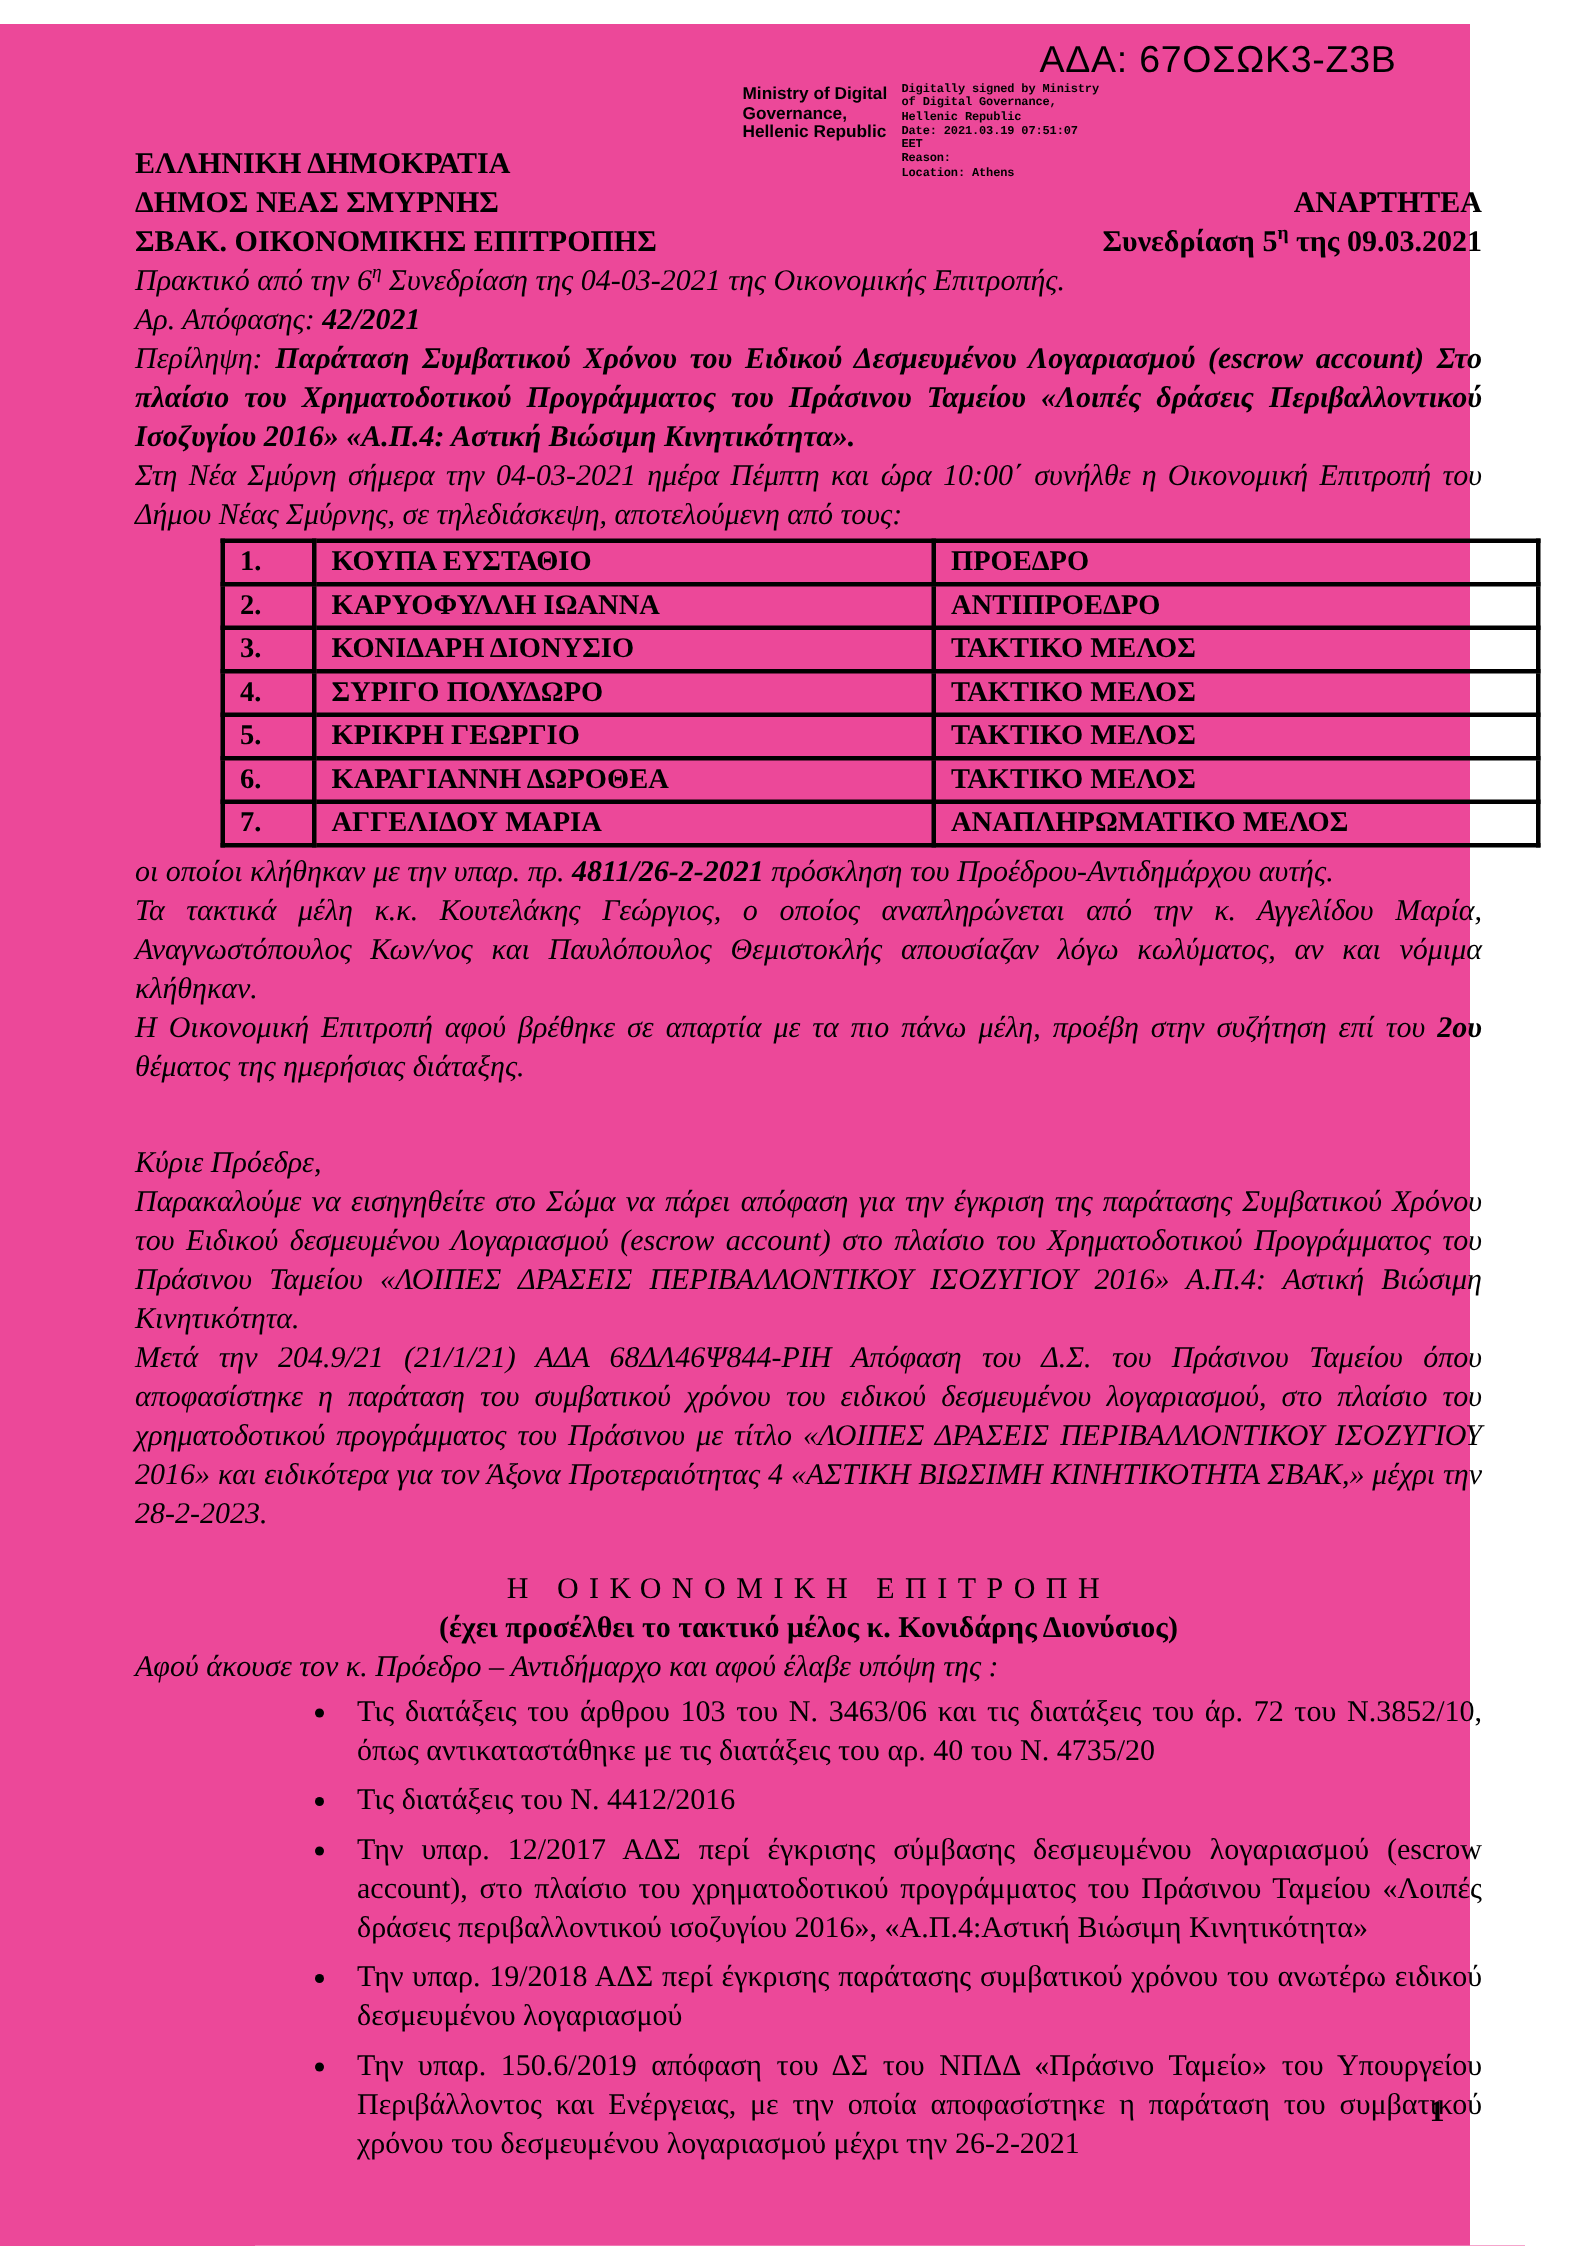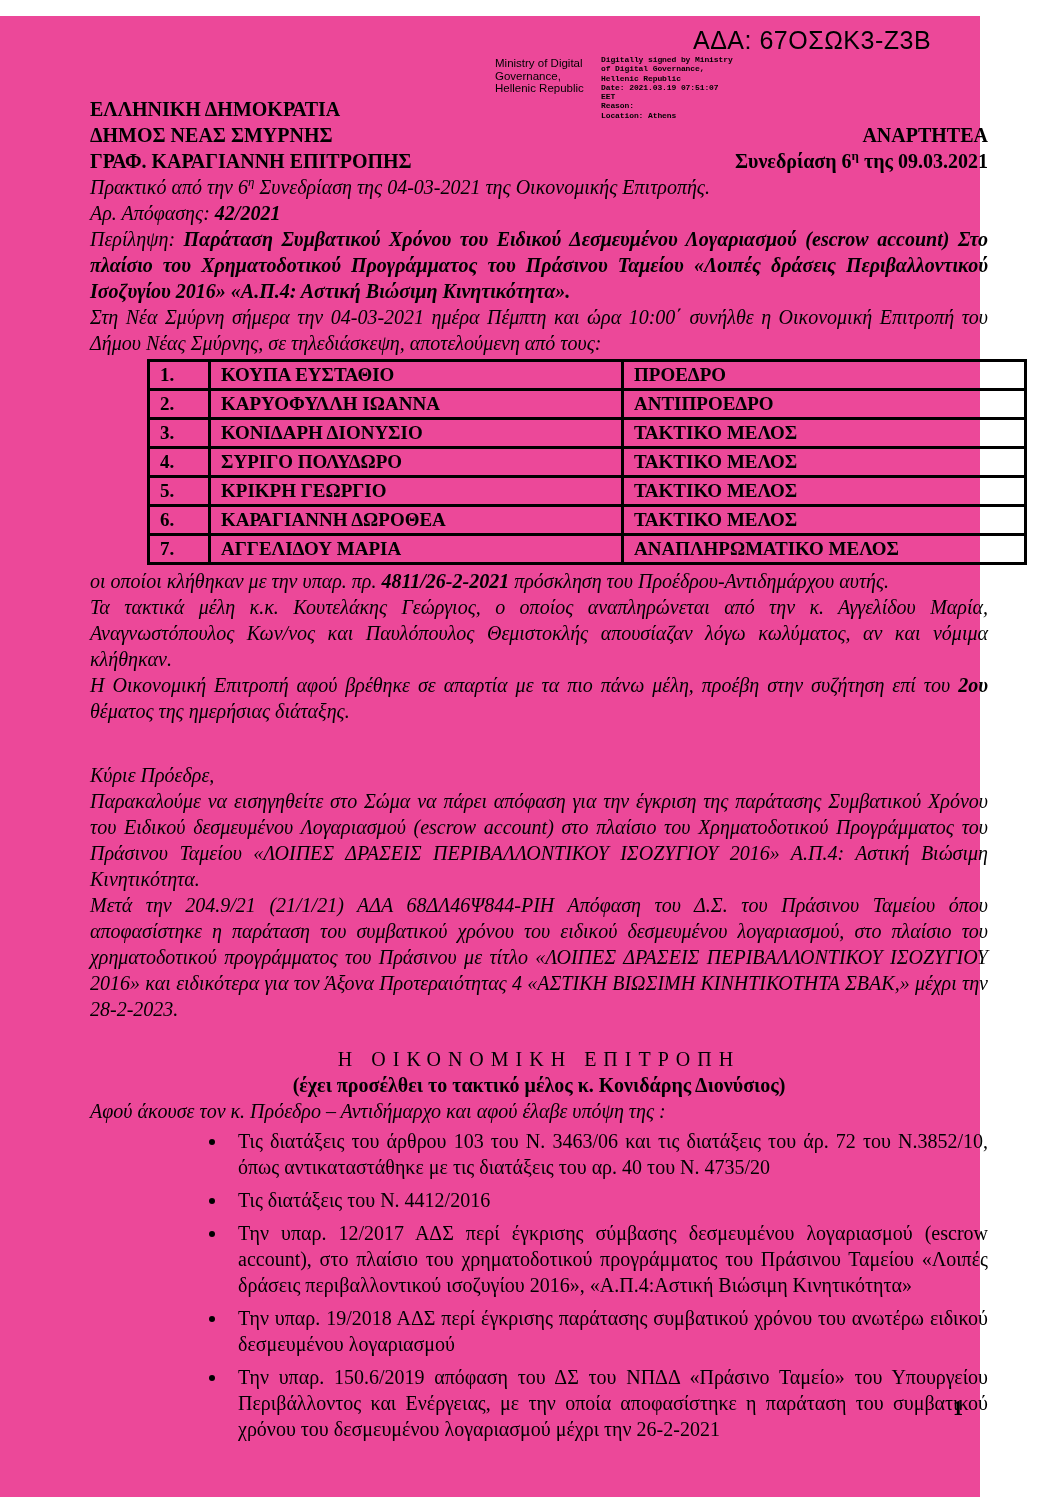--- a/index.html
+++ b/index.html
@@ -13,21 +13,21 @@
 
   
   .ada {
     position: absolute; left: 693px; top: 10px;
     font-family: "Liberation Sans", sans-serif;
     font-size: 25px; letter-spacing: 0.5px; white-space: nowrap;
   }
   .sig-signer {
     position: absolute; left: 495px; top: 41px;
     font-family: "Liberation Sans", sans-serif;
-    font-weight: normal; font-size: 11.5px; line-height: 12.5px;
+    font-weight: bold; font-size: 11.5px; line-height: 12.5px;
   }
   .sig-details {
     position: absolute; left: 601px; top: 39px;
     font-family: Liberation Mono, monospace;
     font-weight: bold; font-size: 8px; line-height: 9.3px; letter-spacing: -0.1px;
   }
   .page-num { position: absolute; left: 953px; top: 1381px; font-weight: bold; font-size: 20px; }
 
   
   .content { position: absolute; left: 90px; top: 80px; width: 898px; font-size: 20px; line-height: 26px; }
@@ -85,22 +85,22 @@
 
     <div class="hdr-row">
       <span>ΕΛΛΗΝΙΚΗ ΔΗΜΟΚΡΑΤΙΑ</span>
       <span></span>
     </div>
     <div class="hdr-row">
       <span>ΔΗΜΟΣ ΝΕΑΣ ΣΜΥΡΝΗΣ</span>
       <span>ΑΝΑΡΤΗΤΕΑ</span>
     </div>
     <div class="hdr-row">
-      <span>ΓΡΑΦ. ΚΑΡΑΓΙΑΝΝΗ ΕΠΙΤΡΟΠΗΣ</span>
-      <span><span>Συνεδρίαση 6</span><sup>η</sup><span> της 09.03.2021</span></span>
+      <span>ΣΒΑΚ. ΟΙΚΟΝΟΜΙΚΗΣ ΕΠΙΤΡΟΠΗΣ</span>
+      <span><span>Συνεδρίαση 5</span><sup>η</sup><span> της 09.03.2021</span></span>
     </div>
 
 
     <div class="para nosp"><span>Πρακτικό από την 6</span><sup>η</sup><span> Συνεδρίαση της  04-03-2021 της Οικονομικής Επιτροπής.</span></div>
 
     <div class="para nosp"><span>Αρ. Απόφασης: </span><b>42/2021</b></div>
 
     <div class="para nosp"><span>Περίληψη: </span><b>Παράταση Συμβατικού Χρόνου του Ειδικού Δεσμευμένου Λογαριασμού (escrow account) Στο πλαίσιο του Χρηματοδοτικού Προγράμματος του Πράσινου Ταμείου «Λοιπές δράσεις Περιβαλλοντικού Ισοζυγίου 2016» «Α.Π.4: Αστική Βιώσιμη Κινητικότητα».</b></div>
 
     <div class="para nosp">Στη Νέα Σμύρνη σήμερα την 04-03-2021 ημέρα Πέμπτη και ώρα 10:00΄ συνήλθε η Οικονομική Επιτροπή του Δήμου Νέας Σμύρνης, σε τηλεδιάσκεψη, αποτελούμενη από τους:</div>

